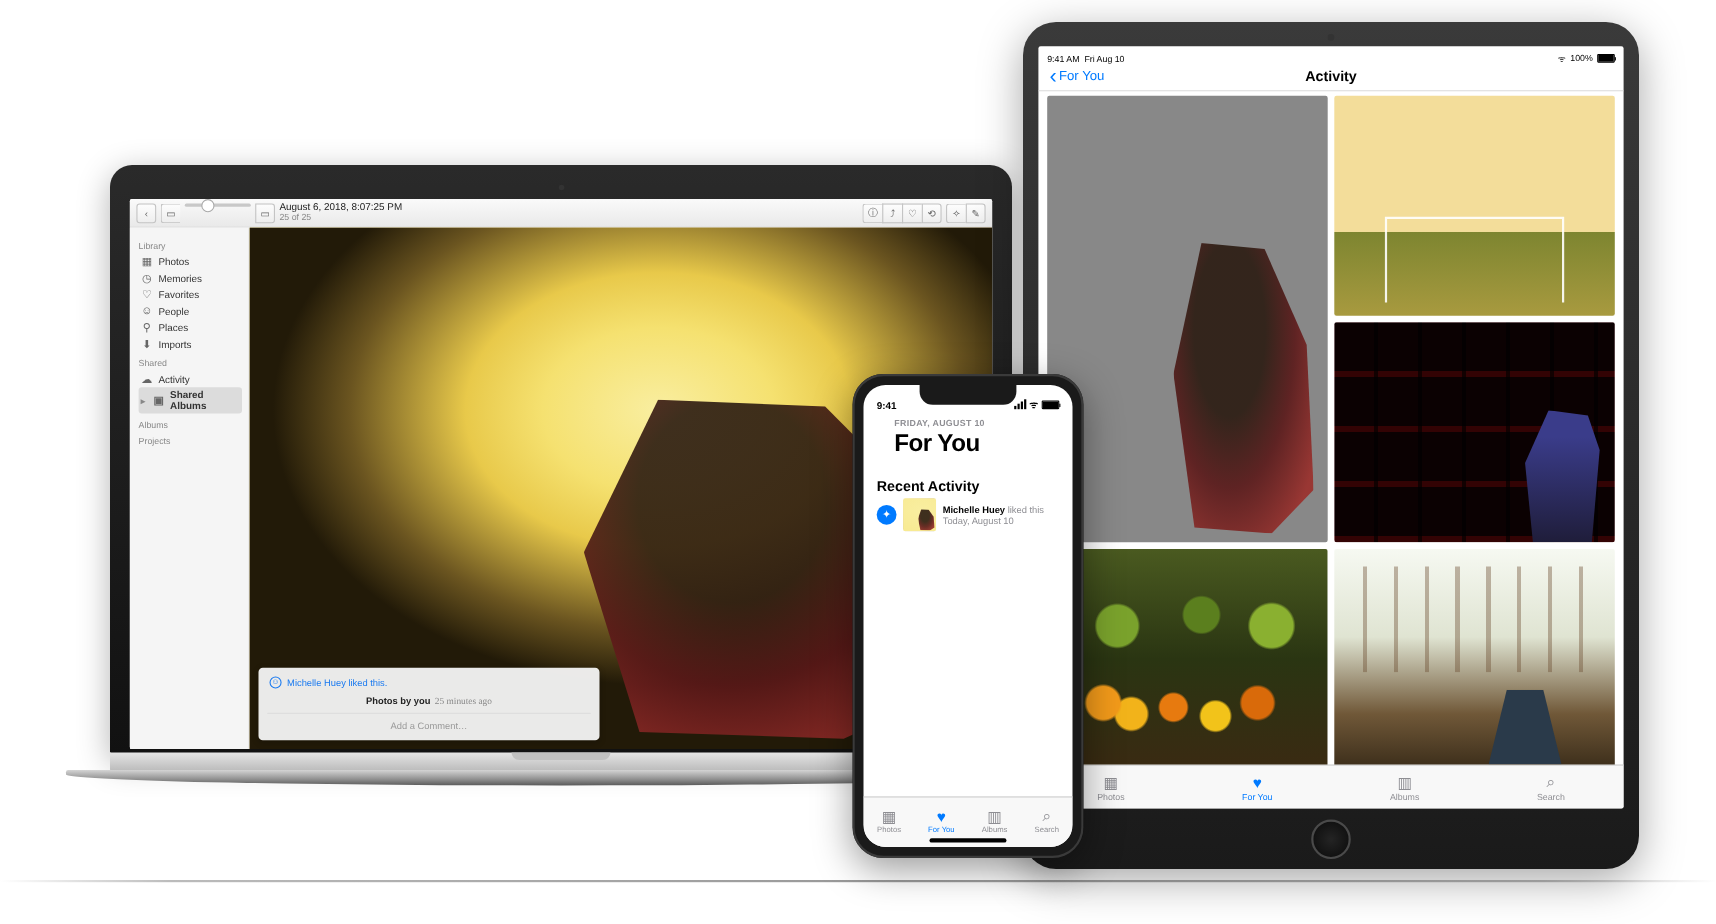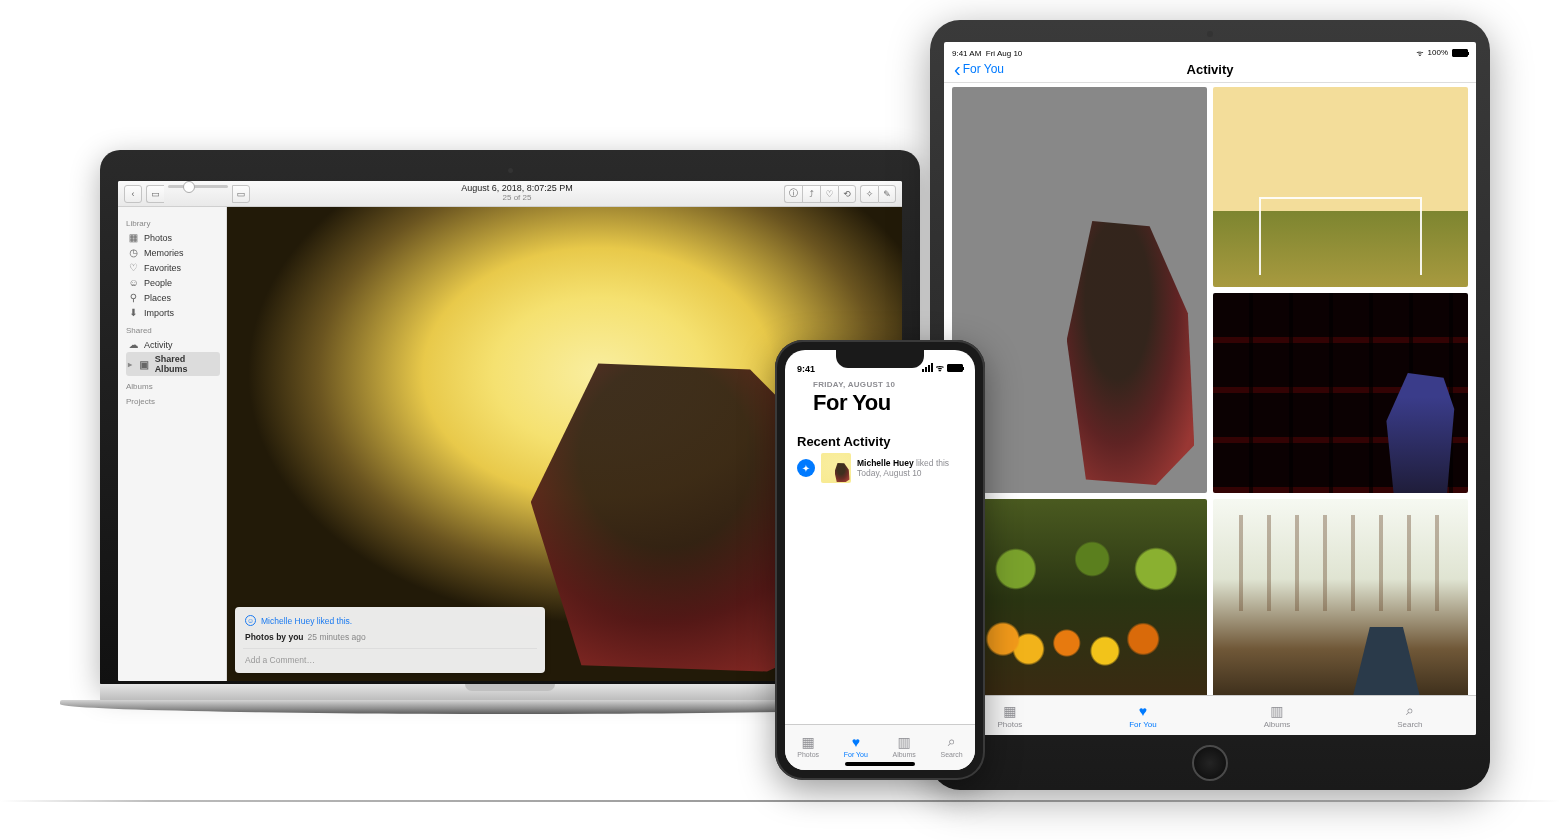--- a/index.html
+++ b/index.html
@@ -30,41 +30,41 @@
 .mac-base::before { content:""; position:absolute; left:-40px; right:-40px; top:16px; height:14px; background:linear-gradient(#d4d4d4,#909090 60%,#5a5a5a); border-radius: 2px 2px 50% 50%/2px 2px 10px 10px; }
 .mac-notch { width:90px; height:7px; background:#c0c0c0; border-radius:0 0 8px 8px; margin:0 auto; }
 .mac-label { text-align:center; color:#888; font-size:11px; margin-top:2px; letter-spacing:.5px; }
 
 .mac-toolbar { height: 26px; background: linear-gradient(#fafafa,#e9e9e9); border-bottom:1px solid #cfcfcf; display:flex; align-items:center; padding:0 6px; gap:4px; }
 .mac-tb-btn { width:18px; height:18px; border:1px solid #c4c4c4; border-radius:3px; background:linear-gradient(#fdfdfd,#eeeeee); display:flex; align-items:center; justify-content:center; font-size:9px; color:#666; }
 .mac-tb-grp { display:flex; }
 .mac-tb-grp .mac-tb-btn { border-radius:0; border-right:none; }
 .mac-tb-grp .mac-tb-btn:first-child { border-radius:3px 0 0 3px; }
 .mac-tb-grp .mac-tb-btn:last-child { border-radius:0 3px 3px 0; border-right:1px solid #c4c4c4; }
-.mac-tb-title { flex:1; text-align:center; line-height:1.1; }
+.mac-tb-title { flex:1; line-height:1.1; }
 .mac-tb-title .t1 { font-size:9px; color:#222; }
 .mac-tb-title .t2 { font-size:8px; color:#888; }
 .zoom-slider { width:60px; height:3px; background:#c8c8c8; border-radius:2px; margin:0 4px; position:relative; }
 .zoom-slider::after { content:""; position:absolute; left:25%; top:-3.5px; width:10px; height:10px; background:#fff; border:1px solid #aaa; border-radius:50%; }
 
 .mac-content { flex:1; display:flex; background:#fff; }
 .mac-sidebar { width:109px; background:#f5f5f5; border-right:1px solid #ddd; padding:6px 6px 6px 8px; }
 .mac-sb-head { font-size:8px; color:#888; text-transform:none; margin:6px 0 2px; }
 .mac-sb-item { display:flex; align-items:center; gap:5px; padding:2px 2px; font-size:9px; color:#333; }
 .mac-sb-item.sel { background:#dcdcdc; border-radius:3px; font-weight:600; }
 .mac-sb-ic { width:11px; height:11px; display:inline-flex; align-items:center; justify-content:center; color:#666; font-size:10px; }
 .disclosure { color:#888; font-size:8px; margin-right:2px; }
 
-.mac-main { flex:1; position:relative; }
+.mac-main { flex:1; position:relative;text-align:center; }
 .mac-main .hero-photo { position:absolute; inset:0; }
 .mac-overlay { position:absolute; left:8px; bottom:8px; width:310px; background:rgba(245,245,245,.95); border-radius:4px; padding:8px 10px; font-size:8.5px; color:#333; box-shadow:0 2px 6px rgba(0,0,0,.2); }
 .mac-like { display:flex; align-items:center; gap:5px; color:#1a7af0; margin-bottom:6px; }
 .mac-like .face { width:11px; height:11px; border:1.2px solid #1a7af0; border-radius:50%; display:flex; align-items:center; justify-content:center; font-size:7px; }
 .mac-line { color:#222; margin-bottom:2px; }
-.mac-line .sub { color:#888; margin-left:4px; }
+.mac-line .sub { color:#888; margin-left:4px;font-family:Liberation Serif, serif; }
 .mac-comment { margin-top:6px; }
 .mac-divider { border-top:1px solid #ddd; margin:6px -2px; }
 .mac-add { color:#999; }
 
 
 .ipad { position:absolute; right:70px; top:20px; width:560px; height:770px; background:linear-gradient(#3a3a3a,#1a1a1a); border-radius:30px; padding:22px 14px 55px; box-shadow:0 10px 40px rgba(0,0,0,.35); }
 .ipad-cam { width:6px; height:6px; background:#333; border-radius:50%; position:absolute; top:11px; left:50%; margin-left:-3px; }
 .ipad-home { width:36px; height:36px; border:2px solid #4a4a4a; border-radius:50%; position:absolute; bottom:9px; left:50%; margin-left:-18px; background:radial-gradient(#242424,#0a0a0a);}
 .ipad-screen { width:100%; height:100%; background:#fff; border-radius:2px; overflow:hidden; display:flex; flex-direction:column; }
 .ipad-status { height:16px; display:flex; justify-content:space-between; align-items:flex-end; padding:0 8px; font-size:8px; color:#000; }

